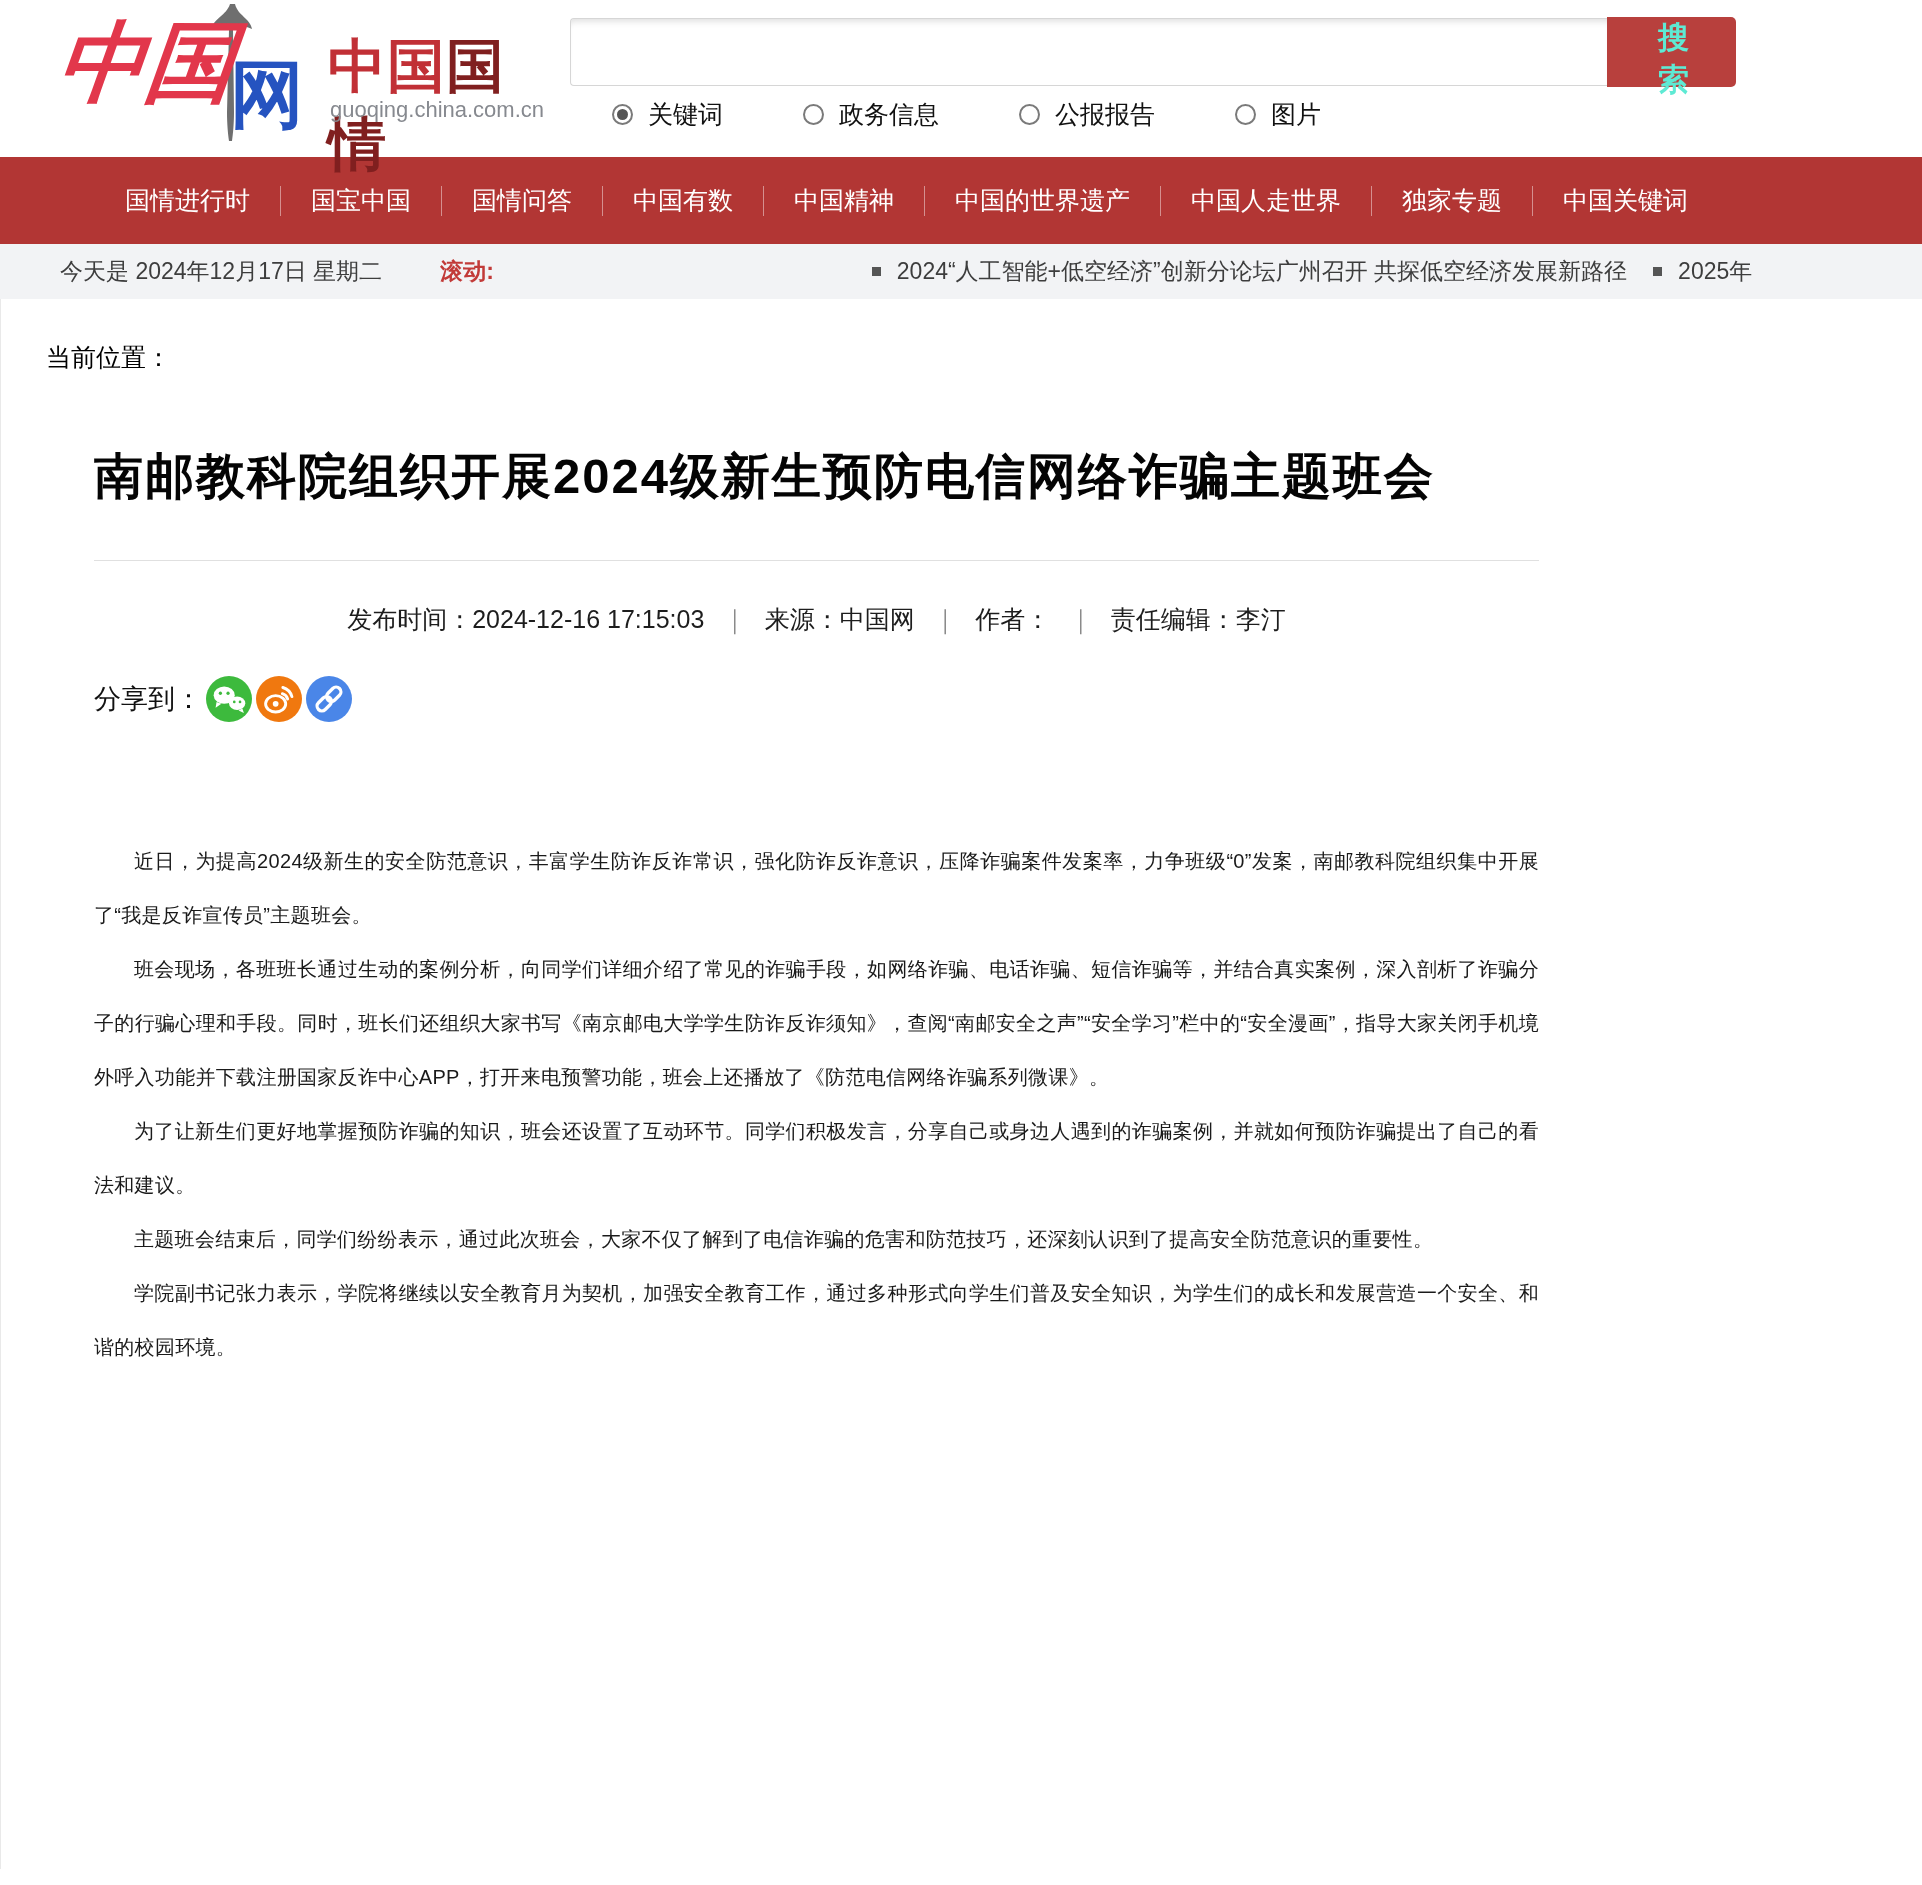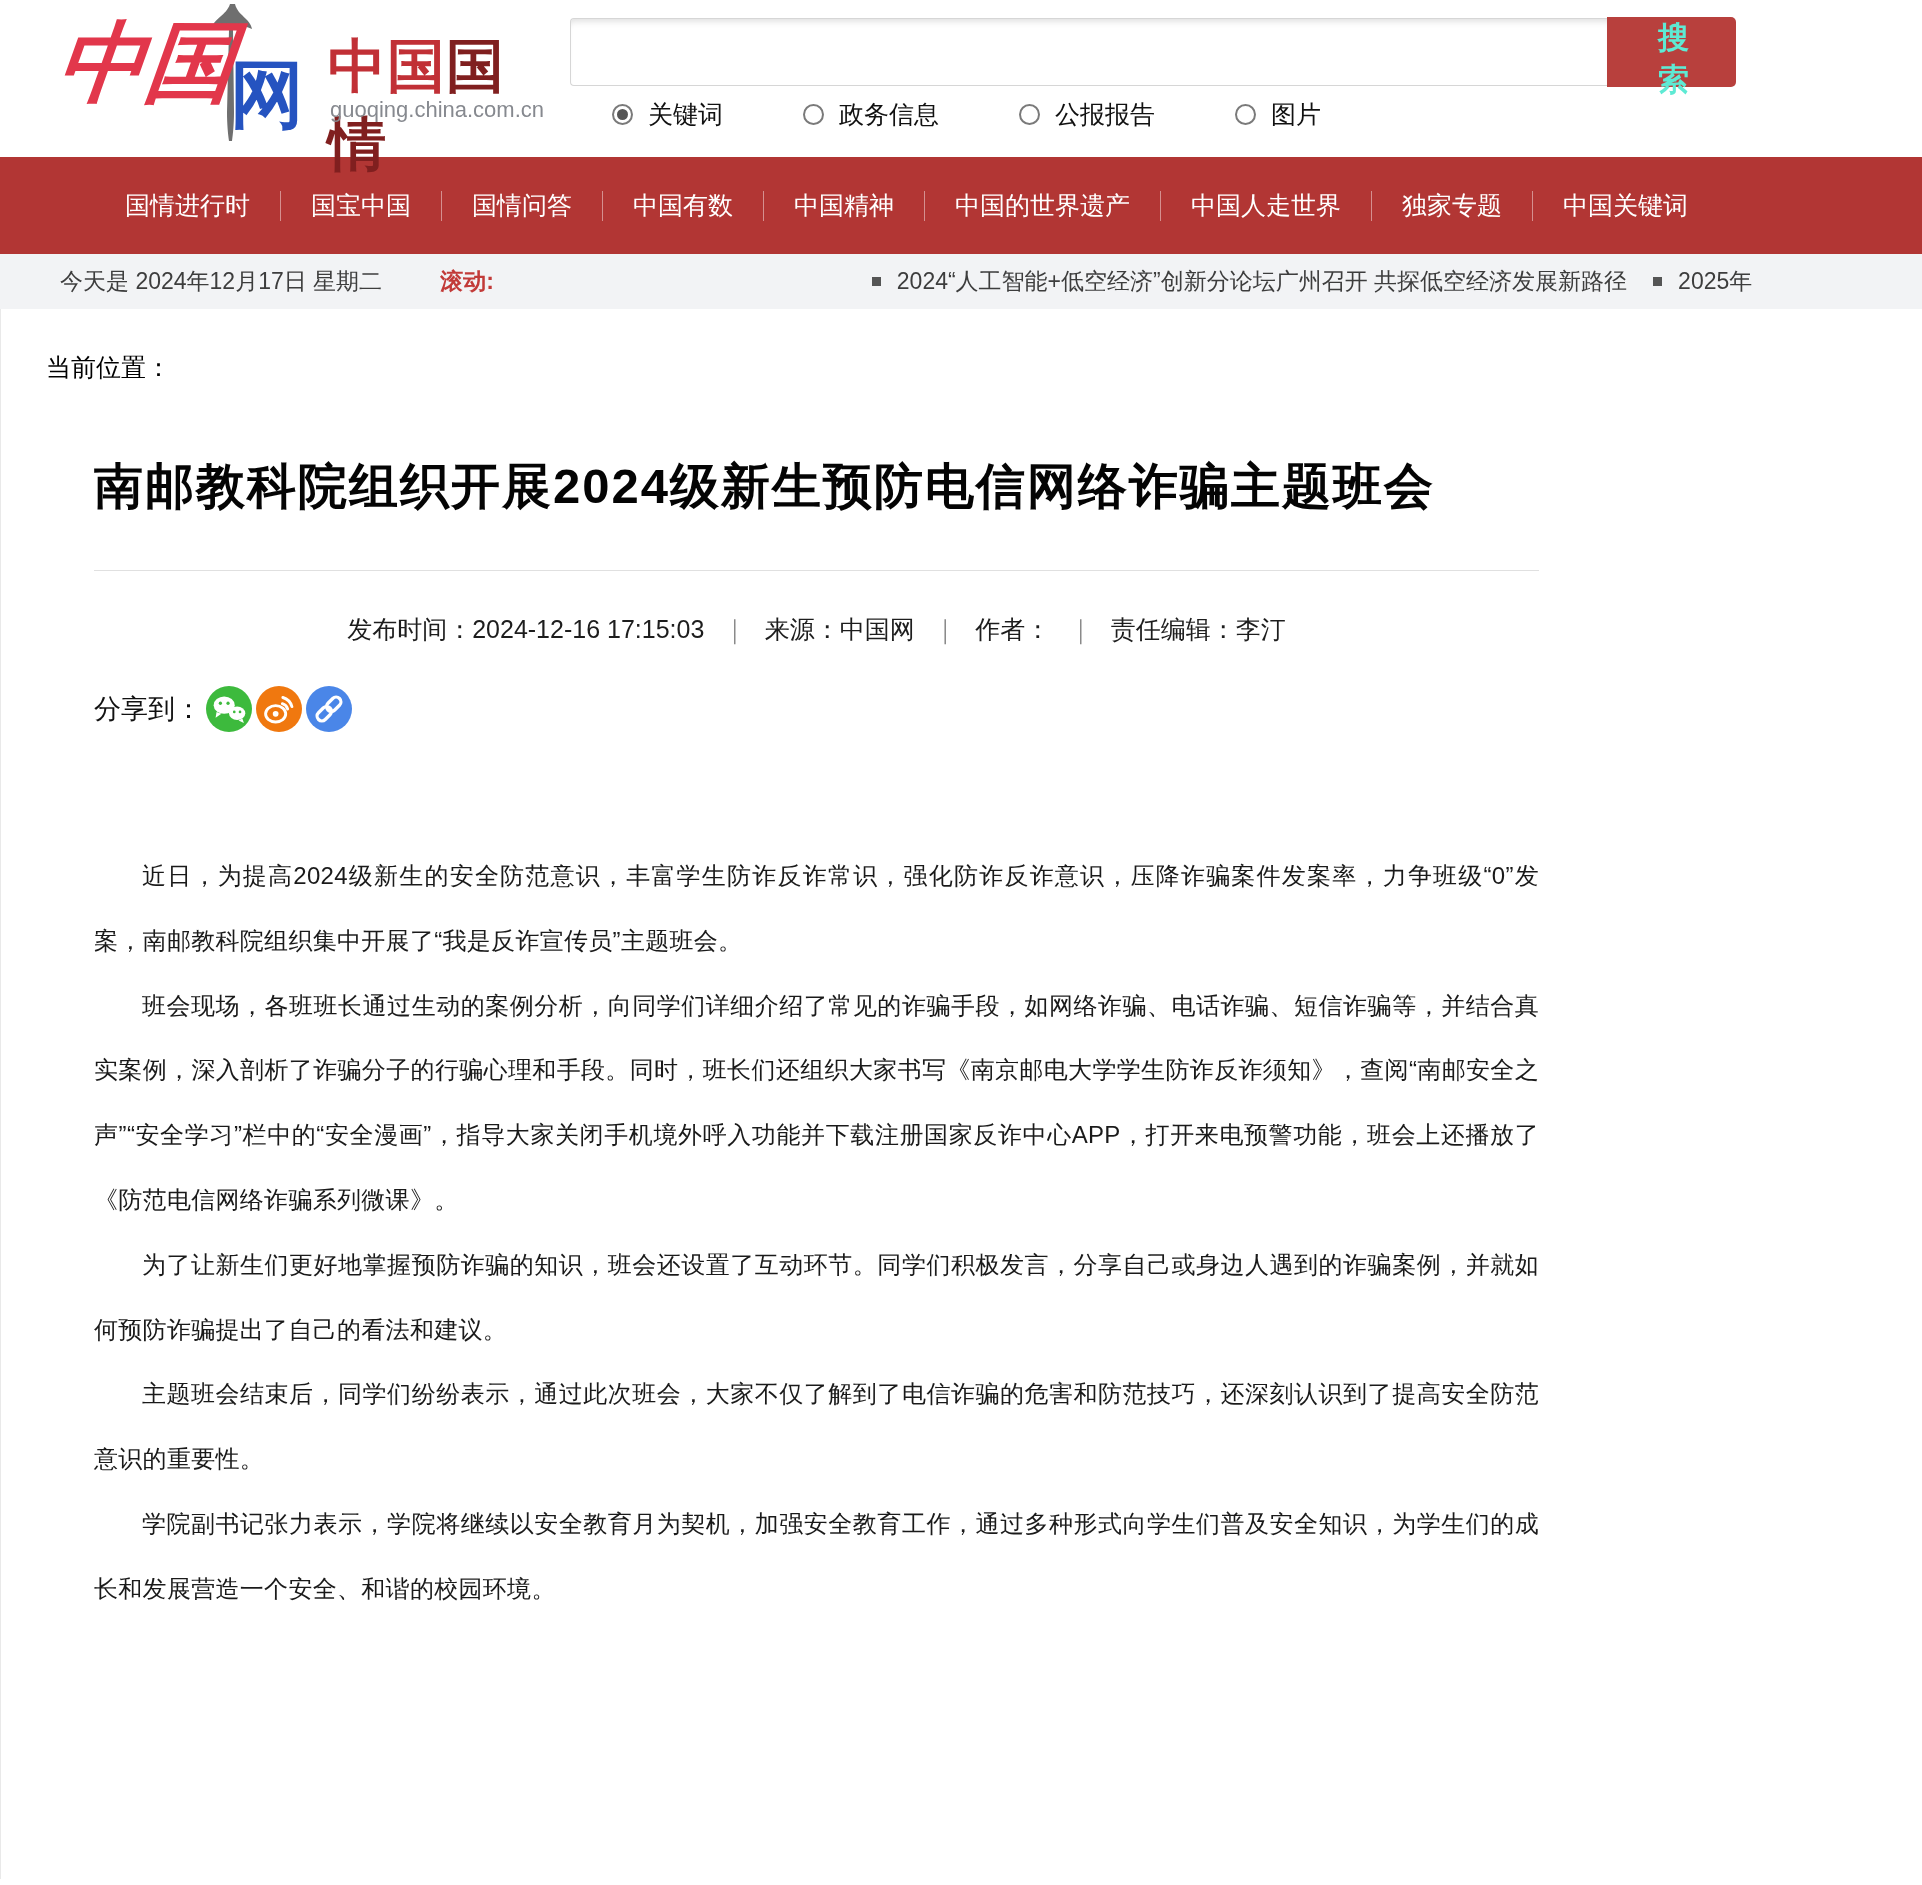--- a/index.html
+++ b/index.html
@@ -29,21 +29,21 @@
 
   .radio-row { position:absolute; left:612px; top:98px; display:flex; align-items:center; gap:80px; }
   .radio-opt { display:flex; align-items:center; cursor:pointer; }
   .radio-circle { width:21px; height:21px; border:2px solid #7a7a7a; border-radius:50%;
     display:inline-block; position:relative; background:#fff; }
   .radio-opt.checked .radio-circle::after { content:""; position:absolute; left:3px; top:3px;
     width:11px; height:11px; border-radius:50%; background:#555; }
   .radio-label { margin-left:15px; font-size:25px; color:#111; }
 
   
-  .nav { height:97px; background:#b23634; display:flex; align-items:center; padding-left:95px; }
+  .nav { height:87px; background:#b23634; display:flex; align-items:center; padding-left:95px; }
   .nav-item { color:#fff; font-size:25px; padding:0 30px; white-space:nowrap; cursor:pointer; }
   .nav-sep { width:1px; height:30px; background:rgba(255,255,255,.45); }
 
   
   .ticker { height:55px; background:#f2f3f5; display:flex; align-items:center;
     font-size:23px; color:#3d3d3d; padding-left:60px; white-space:nowrap; overflow:hidden; }
   .ticker-scroll { color:#c23a38; font-weight:bold; margin-left:58px; }
   .ticker-news { margin-left:352px; display:flex; align-items:center; }
   .tick-bullet { width:9px; height:9px; background:#555; display:inline-block; margin:0 16px 0 26px; }
   .ticker-item { color:#3d3d3d; cursor:pointer; }
@@ -56,21 +56,21 @@
   .article-title { margin-top:70px; text-align:left; font-size:49px; font-weight:bold;
     color:#040404; letter-spacing:2px; }
   .title-divider { margin-top:50px; border-top:1px solid #e0e0e0; height:0; }
   .meta { margin-top:42px; text-align:center; font-size:25px; color:#1d1d1d; }
   .meta .sep { color:#8a8a8a; margin:0 18px; }
 
   .share-row { margin-top:40px; display:flex; align-items:center; gap:4px; font-size:27px; color:#111; }
   .share-icon { width:46px; height:46px; border-radius:50%; cursor:pointer; display:block; }
 
   .body-text { margin-top:112px; }
-  .body-text p { font-size:24px; line-height:2.7; color:#1a1a1a; text-align:justify;
+  .body-text p { font-size:20px; line-height:2.7; color:#1a1a1a; text-align:justify;
     text-indent:2em; letter-spacing:.3px; }
 </style>
 </head>
 <body>
 
 <div class="header">
 
   <div class="logo">
     <span class="logo-sword">
       <svg width="52" height="140" viewBox="0 0 52 140">

